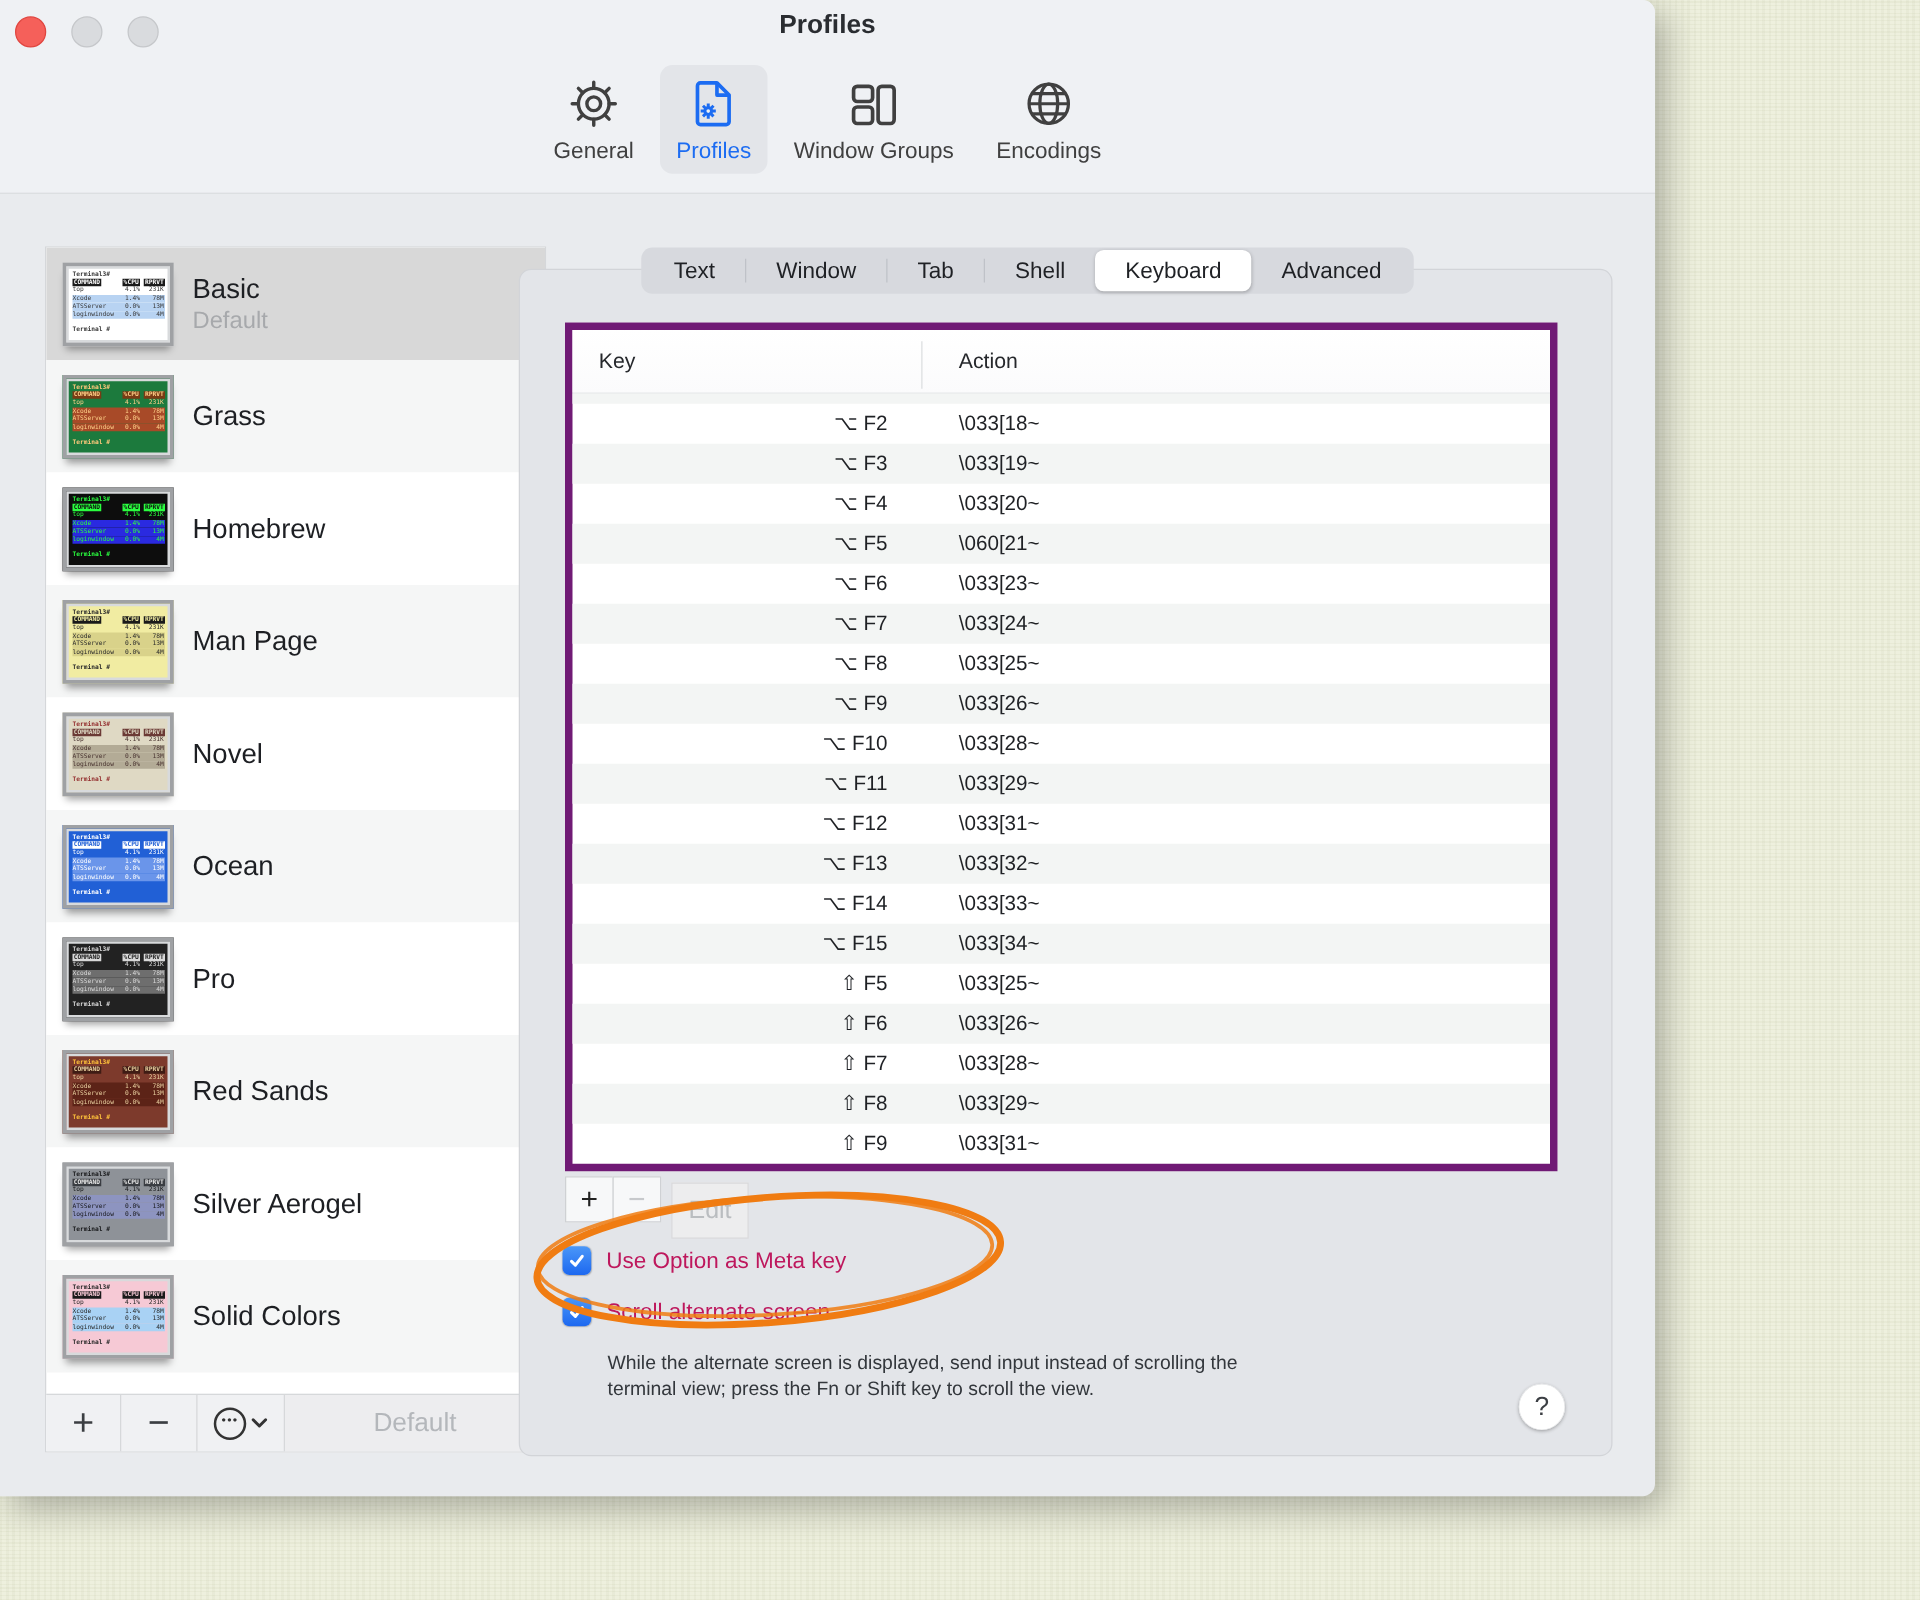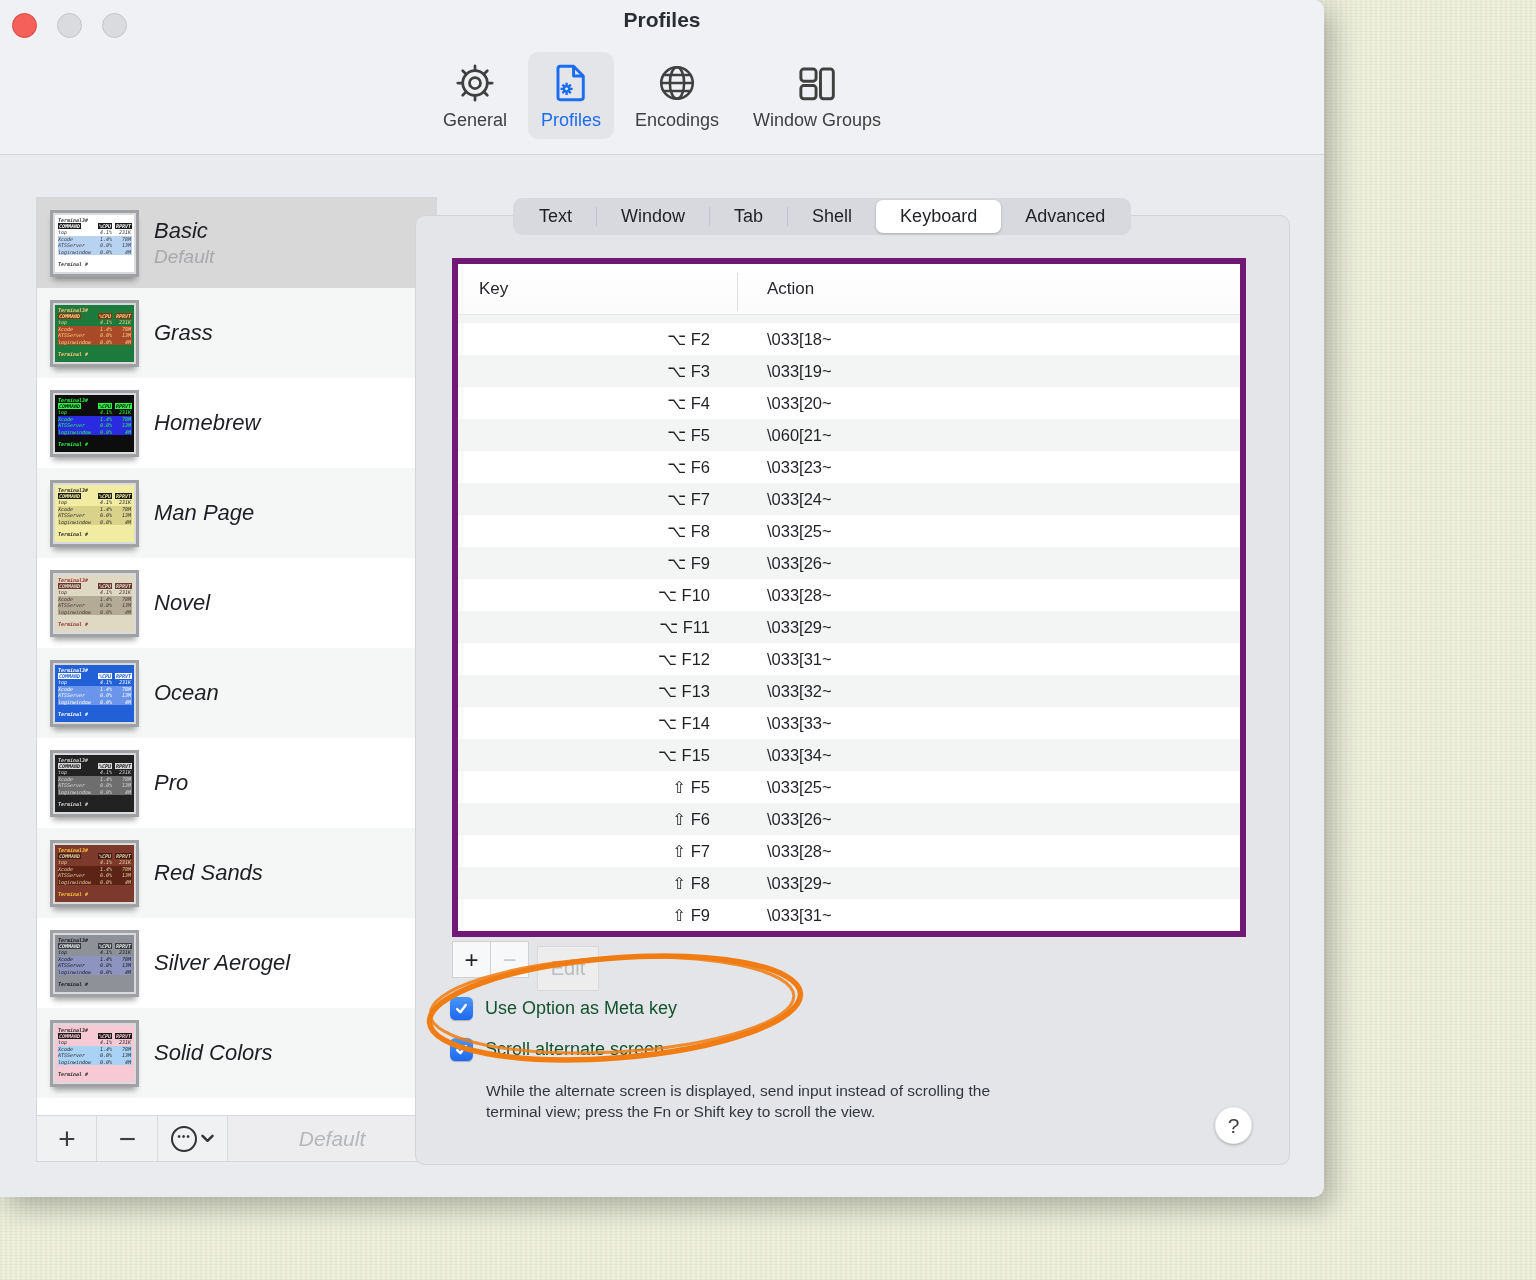--- a/index.html
+++ b/index.html
@@ -36,21 +36,21 @@
     display:flex; justify-content:center; align-items:flex-start; gap:8px; }
   .tb-item { display:flex; flex-direction:column; align-items:center;
     padding:9px 13px 8px; border-radius:10px; color:#404040; }
   .tb-item.selected { background:#e3e5e9; color:#1c6cf2; }
   .tb-item .ticon { width:44px; height:44px; }
   .tb-item .tlabel { margin-top:5px; font-size:18px; }
 
   
   .sidebar {
     position:absolute; left:36px; top:197px; width:401px; height:965px;
-    background:#fff; border:1px solid #d5d7da;font-style:italic;
+    background:#fff; border:1px solid #d5d7da;
   }
   .profile-list { position:absolute; top:0; left:0; right:0; height:918px; overflow:hidden; }
   .profile-row { height:90px; display:flex; align-items:center; padding-left:13px; background:#fff; }
   .profile-row.odd { background:#f5f6f6; }
   .profile-row.selected { background:#d8d8d8; }
   .pmeta { margin-left:15px; }
   .pname { font-size:22px; color:#1d1f23; }
   .psub  { font-size:19px; color:#a7a9ac; margin-top:2px; }
 
   .thumb {
@@ -126,21 +126,21 @@
   .sq-btn.plus { color:#222; }
   .edit-btn { position:absolute; left:85px; top:5px; width:62px; height:45px;
     background:#ededee; border:1px solid #d9d9db; color:#babdc0; font-size:20px;
     display:flex; align-items:center; justify-content:center; }
 
   .chk-row { position:absolute; left:450px; display:flex; align-items:center; gap:12px; z-index:2; }
   .chk-box { width:23px; height:23px; border-radius:5.5px;
     background:linear-gradient(#4a97f8,#1d68f0); display:flex; align-items:center; justify-content:center;
     box-shadow:0 0.5px 1px rgba(0,0,0,.25); }
   .chk-box svg { width:15px; height:15px; }
-  .chk-label { font-size:18px; color:#14532d; }
+  .chk-label { font-size:18px; color:#be185d; }
 
   .annotation { position:absolute; left:412px; top:920px; width:420px; height:170px;
     z-index:6; pointer-events:none; }
 
   .note { position:absolute; left:486px; top:1080px; width:680px;
     font-size:15.5px; line-height:21px; color:#33373c; z-index:2; }
 
   .help-btn { position:absolute; left:1215px; top:1107px; width:37px; height:37px;
     border-radius:50%; background:#fff; box-shadow:0 1px 3px rgba(0,0,0,.3), inset 0 0 0 0.5px #e3e4e6;
     display:flex; align-items:center; justify-content:center;
@@ -175,34 +175,34 @@
             <path d="M13.4 2.9v5.3h5.3"></path>
             <g stroke-width="1.3">
               <circle cx="9.6" cy="15.2" r="2.1" fill="#1c6cf2" stroke="none"></circle>
               <path d="M9.6 11.9v6.6M6.3 15.2h6.6M7.3 12.9l4.6 4.6M11.9 12.9l-4.6 4.6"></path>
               <circle cx="9.6" cy="15.2" r="0.8" fill="#eff1f4" stroke="none"></circle>
             </g>
           </svg>
           <div class="tlabel">Profiles</div>
         </div>
         <div class="tb-item">
+          <svg class="ticon" viewBox="0 0 24 24" fill="none" stroke="currentColor" stroke-width="1.6">
+            <rect x="3.2" y="4.4" width="8.3" height="6.6" rx="1.6"></rect>
+            <rect x="3.2" y="13.4" width="8.3" height="7.2" rx="1.6"></rect>
+            <rect x="13.9" y="4.4" width="7" height="16.2" rx="1.6"></rect>
+          </svg>
+          <div class="tlabel">Window Groups</div>
+        </div>
+        <div class="tb-item">
           <svg class="ticon" viewBox="0 0 24 24" fill="none" stroke="currentColor" stroke-width="1.4">
             <circle cx="12" cy="12" r="8.6"></circle>
             <ellipse cx="12" cy="12" rx="3.9" ry="8.6"></ellipse>
             <path d="M3.4 12h17.2M4.6 7.6h14.8M4.6 16.4h14.8"></path>
           </svg>
           <div class="tlabel">Encodings</div>
-        </div>
-        <div class="tb-item">
-          <svg class="ticon" viewBox="0 0 24 24" fill="none" stroke="currentColor" stroke-width="1.6">
-            <rect x="3.2" y="4.4" width="8.3" height="6.6" rx="1.6"></rect>
-            <rect x="3.2" y="13.4" width="8.3" height="7.2" rx="1.6"></rect>
-            <rect x="13.9" y="4.4" width="7" height="16.2" rx="1.6"></rect>
-          </svg>
-          <div class="tlabel">Window Groups</div>
         </div>
       </div>
     </div>
 
     <div class="sidebar">
       <div class="profile-list" id="profile-list">
           <div class="profile-row selected">
             <div class="thumb" style="--bg: #ffffff; --fg: #3a3a3a; --title: #3a3a3a; --chipbg: #1a1a1a; --chipfg: #ffffff; --hl: #b8d3f2;">
               <div class="tscreen">
                 <div class="tl-title">Terminal3#</div>

